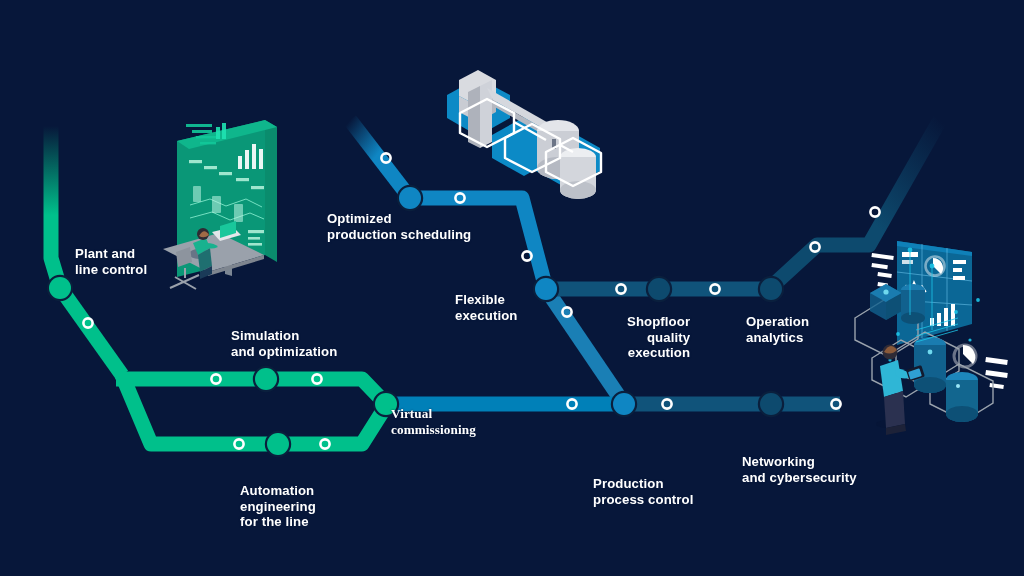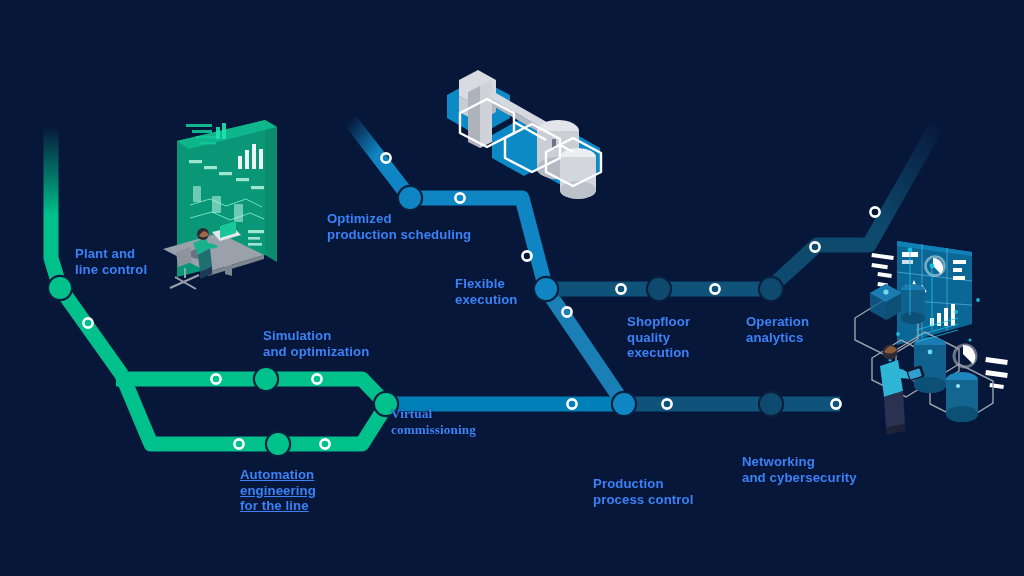--- a/index.html
+++ b/index.html
@@ -11,21 +11,21 @@
     font-family: "Liberation Sans", sans-serif;
   }
   #stage {
     position: relative;
     width: 1024px; height: 576px;
     background: #07173a;
   }
   #board { position: absolute; inset: 0; }
   .node-label {
     position: absolute;
-    color: #3b82f6;
+    color: #ffffff;
     font-weight: bold;
     font-size: 13.2px;
     line-height: 15.5px;
     letter-spacing: 0.1px;
     white-space: pre-line;
     text-shadow: 0 0 2px rgba(7,23,58,0.9);
     pointer-events: none;
   }
 </style>
 </head>
@@ -367,32 +367,32 @@
         <g>
           <circle cx="771" cy="404" r="13.2" fill="#0a1f3d"></circle>
           <circle cx="771" cy="404" r="11" fill="#0d4a6e"></circle>
         </g>
       </g>
   </svg>
 
   <div id="labels">
       <div class="node-label" style="left: 75px; top: 246px;">Plant and
 line control</div>
-      <div class="node-label" style="left: 231px; top: 328px; margin-left: 32px;">Simulation
+      <div class="node-label" style="left: 231px; top: 328px;">Simulation
 and optimization</div>
-      <div class="node-label" style="left: 240px; top: 467px; text-decoration: underline;">Automation
+      <div class="node-label" style="left: 240px; top: 483px;">Automation
 engineering
 for the line</div>
       <div class="node-label" style="left: 391px; top: 406px; font-family: Liberation Serif, serif;">Virtual
 commissioning</div>
       <div class="node-label" style="left: 327px; top: 211px;">Optimized
 production scheduling</div>
-      <div class="node-label" style="left: 455px; top: 276px;">Flexible
+      <div class="node-label" style="left: 455px; top: 292px;">Flexible
 execution</div>
-      <div class="node-label" style="left: 627px; top: 314px;">Shopfloor
+      <div class="node-label" style="left: 627px; top: 314px; text-align: right;">Shopfloor
 quality
 execution</div>
       <div class="node-label" style="left: 746px; top: 314px;">Operation
 analytics</div>
       <div class="node-label" style="left: 593px; top: 430px; margin-top: 46px;">Production
 process control</div>
       <div class="node-label" style="left: 742px; top: 430px; margin-top: 24px;">Networking
 and cybersecurity</div>
     </div>
 </div>

